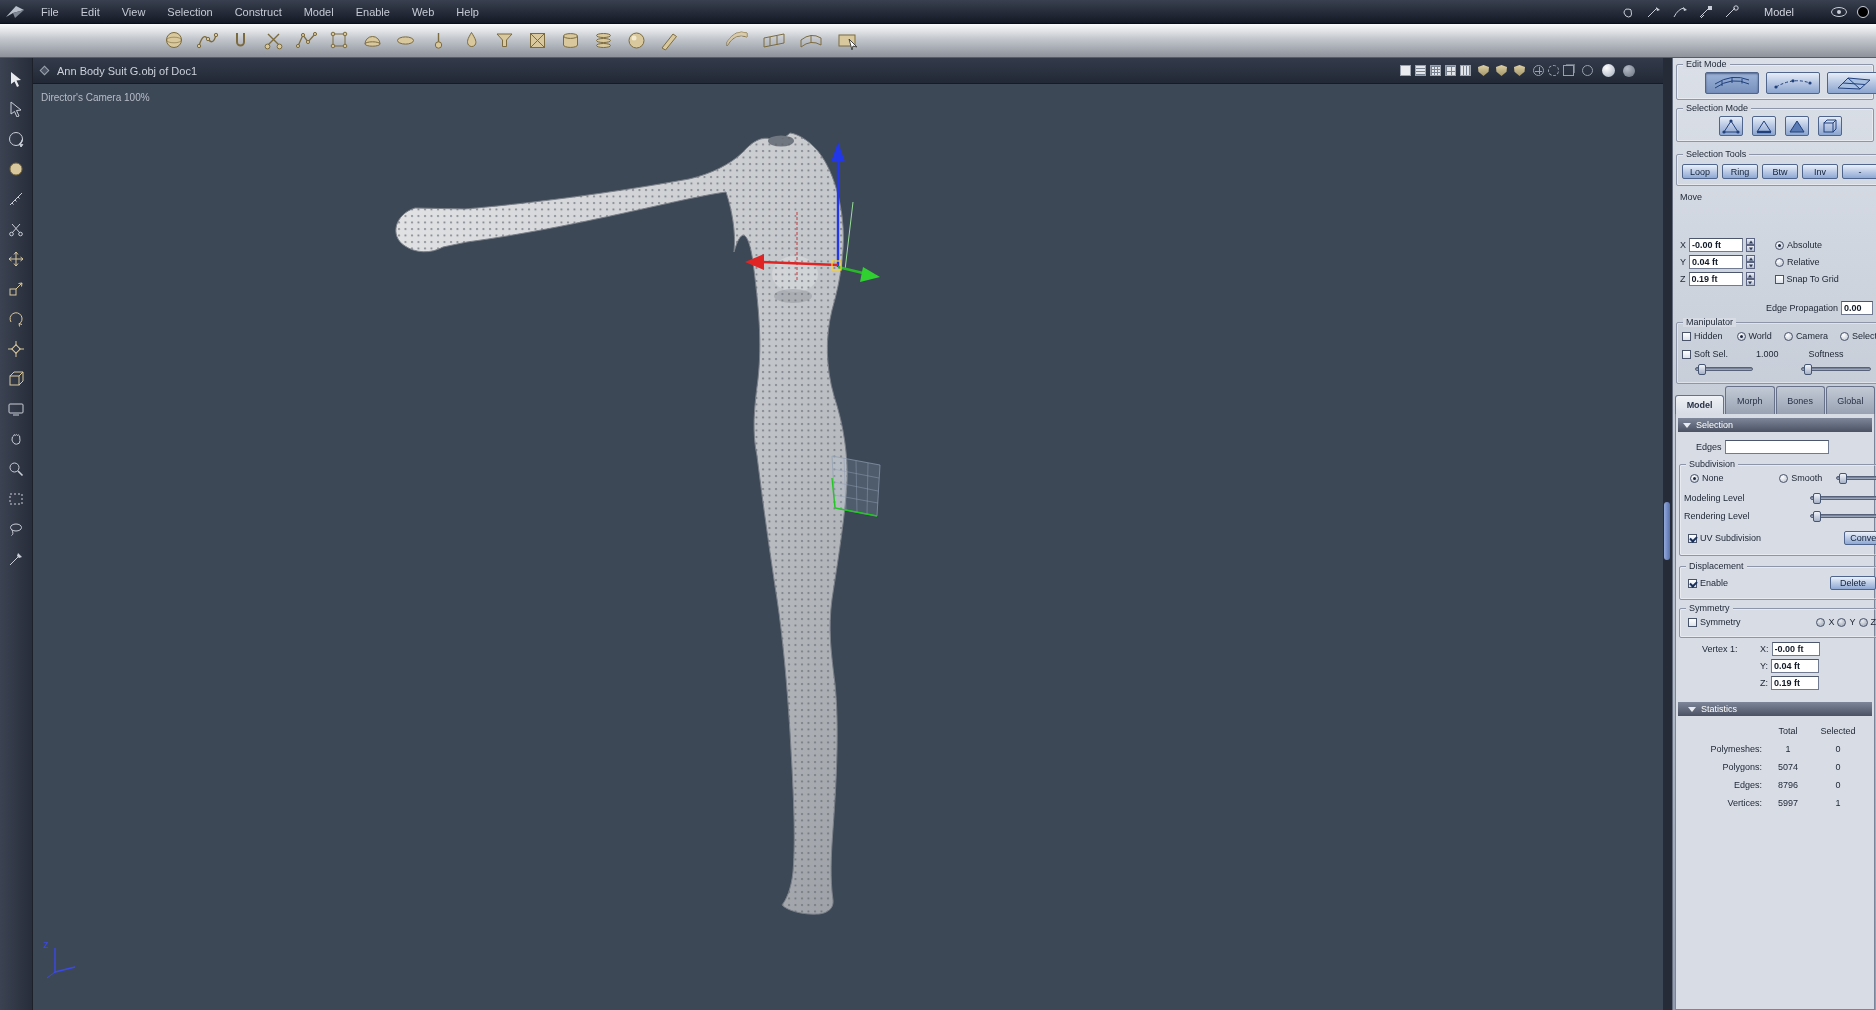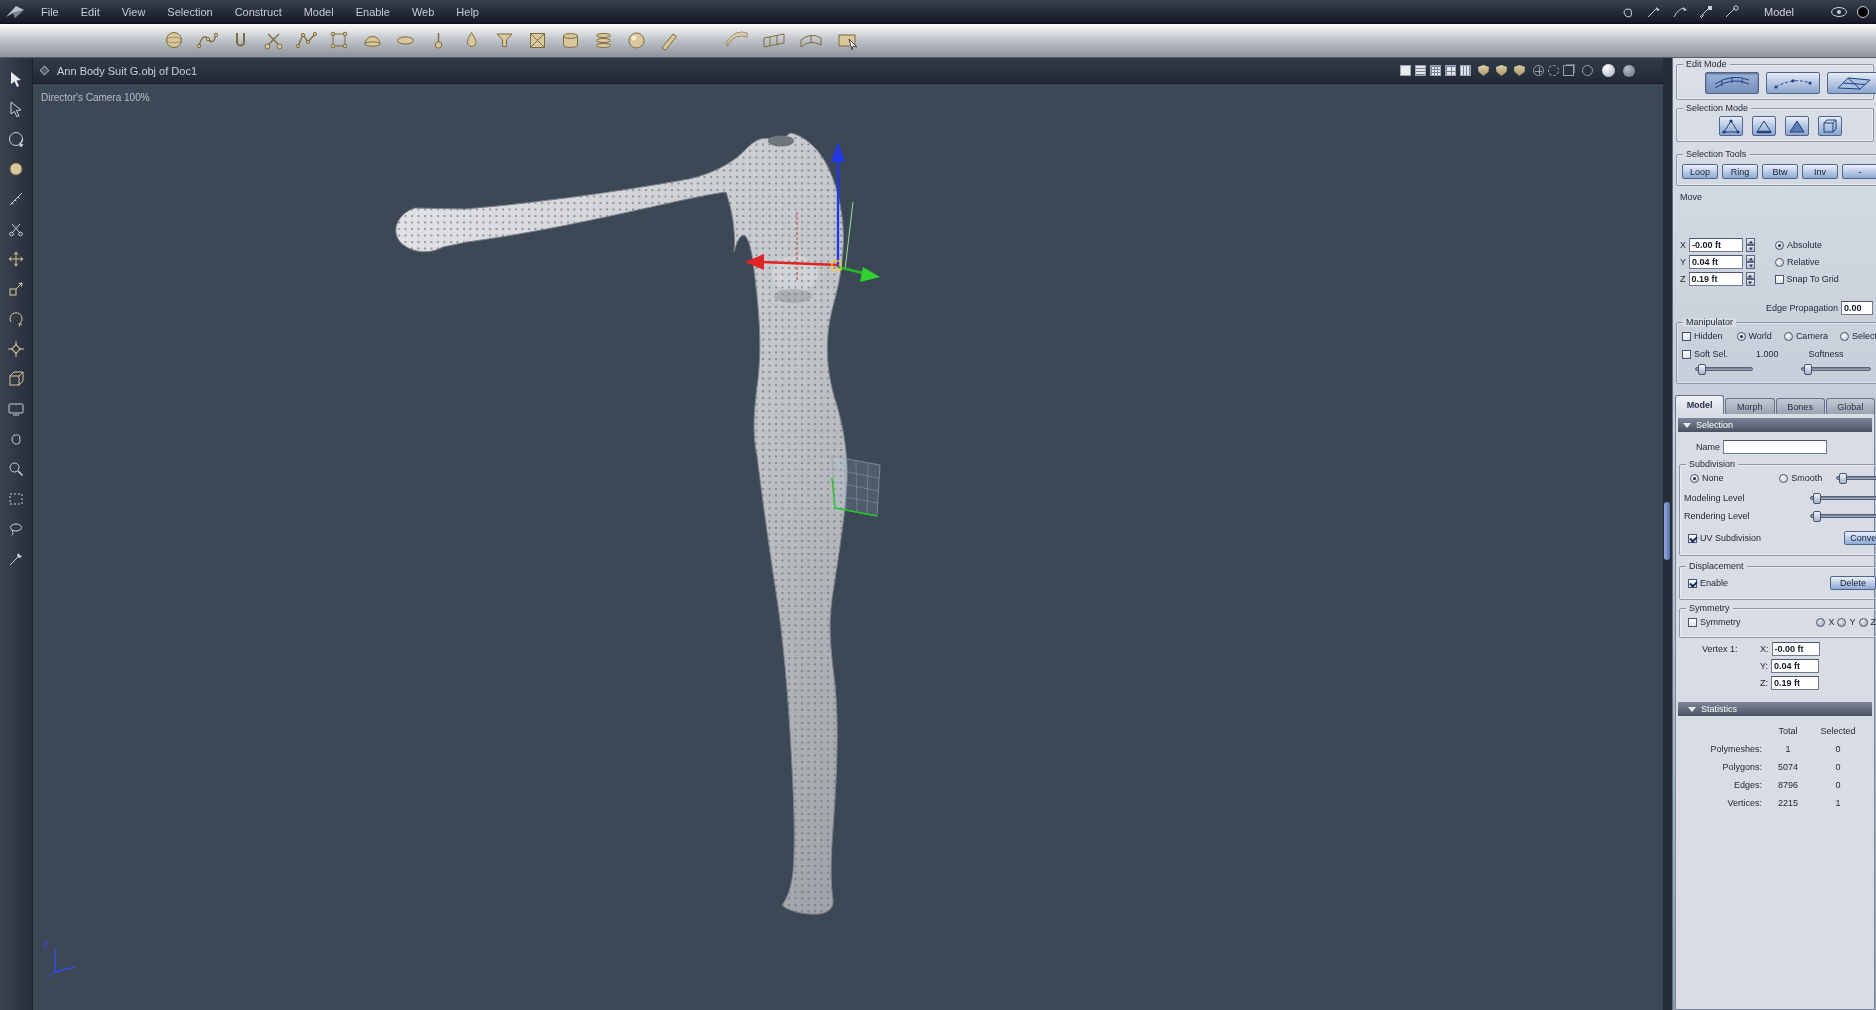--- a/index.html
+++ b/index.html
@@ -72,21 +72,21 @@
   .spin i.up::after{border-bottom:3px solid #2c3document;border-bottom:3px solid #2c3a58;}
   .spin i.dn::after{border-top:3px solid #2c3a58;}
   .radio{width:9px;height:9px;border-radius:50%;background:radial-gradient(circle at 35% 30%,#fff,#b9c2d0);border:1px solid #49536a;flex:none;position:relative;}
   .radio.sel::after{content:"";position:absolute;inset:2px;border-radius:50%;background:#1b2740;}
   .radio.gray{background:radial-gradient(circle at 35% 30%,#e8ebf0,#9aa3b2);}
   .check{width:9px;height:9px;background:linear-gradient(#fff,#dde3ec);border:1px solid #49536a;flex:none;position:relative;}
   .check.sel::after{content:"";position:absolute;left:1px;top:1px;width:5px;height:3px;border-left:2px solid #17305c;border-bottom:2px solid #17305c;transform:rotate(-45deg);}
   .slider{height:4px;background:linear-gradient(#69738a,#aab4c6);border:1px solid #57617a;border-radius:2px;position:relative;flex:none;}
   .slider .thumb{position:absolute;top:-4px;width:8px;height:11px;background:linear-gradient(#f1f4f9,#a6b2c8);border:1px solid #46567230;border:1px solid #465672;border-radius:2px;}
   .tabs{position:absolute;top:337px;left:2px;width:200px;height:19px;display:flex;align-items:flex-end;gap:1px;}
-  .tab{flex:1;height:16px;background:linear-gradient(#c3cad6,#98a2b2);border:1px solid #67718a;border-bottom:none;border-radius:3px 3px 0 0;display:flex;align-items:center;justify-content:center;font-size:9px;color:#28endanger;color:#283246;}
+  .tab{flex:1;height:28px;background:linear-gradient(#c3cad6,#98a2b2);border:1px solid #67718a;border-bottom:none;border-radius:3px 3px 0 0;display:flex;align-items:center;justify-content:center;font-size:9px;color:#28endanger;color:#283246;}
   .tab.active{background:linear-gradient(#eff2f6,#d7dce5);height:19px;font-weight:bold;}
   .tab-content{position:absolute;top:356px;left:2px;width:200px;height:596px;background:#d7dce5;border:1px solid #7c8598;border-top:none;}
   .sect{position:absolute;left:2px;width:194px;height:14px;background:linear-gradient(#7e8799,#4a5264);color:#fff;display:flex;align-items:center;gap:5px;padding:0 5px;font-size:9px;}
   .sect .tri{width:0;height:0;border-left:4px solid transparent;border-right:4px solid transparent;border-top:5px solid #e8ecf2;}
   .stats-grid{display:grid;grid-template-columns:84px 44px 56px;row-gap:5px;font-size:9px;color:#1d2533;}
   .stats-grid .c1{text-align:right;padding-right:4px;}
   .stats-grid .c2,.stats-grid .c3{text-align:center;}
 </style>
 </head>
 <body>
@@ -668,21 +668,21 @@
     </div>
 
   <div class="tab-content">
 
     <div class="sect" style="top:4px;">
       <span class="tri"></span>
       <span>Selection</span>
     </div>
 
     <div class="row rp-abs" style="top:26px;left:20px;">
-      <span>Name</span>
+      <span>Edges</span>
       <input class="field" style="width: 104px;" value="">
     </div>
 
     <div class="group rp-abs" style="top:50px;left:3px;width:200px;height:92px;">
       <span class="glabel" style="background:#d7dce5;">Subdivision</span>
       <div class="row" style="position:absolute;left:10px;top:8px;width:190px;">
         <span class="radio sel"></span>
         <span>None</span>
         <span style="width:52px;"></span>
         <span class="radio"></span>
@@ -766,17 +766,17 @@
         <span class="c1">Polymeshes:</span>
         <span class="c2">1</span>
         <span class="c3">0</span>
         <span class="c1">Polygons:</span>
         <span class="c2">5074</span>
         <span class="c3">0</span>
         <span class="c1">Edges:</span>
         <span class="c2">8796</span>
         <span class="c3">0</span>
         <span class="c1">Vertices:</span>
-        <span class="c2">2215</span>
+        <span class="c2">5997</span>
         <span class="c3">1</span>
       </div>
   </div>
 </div>
 
 </body></html>

